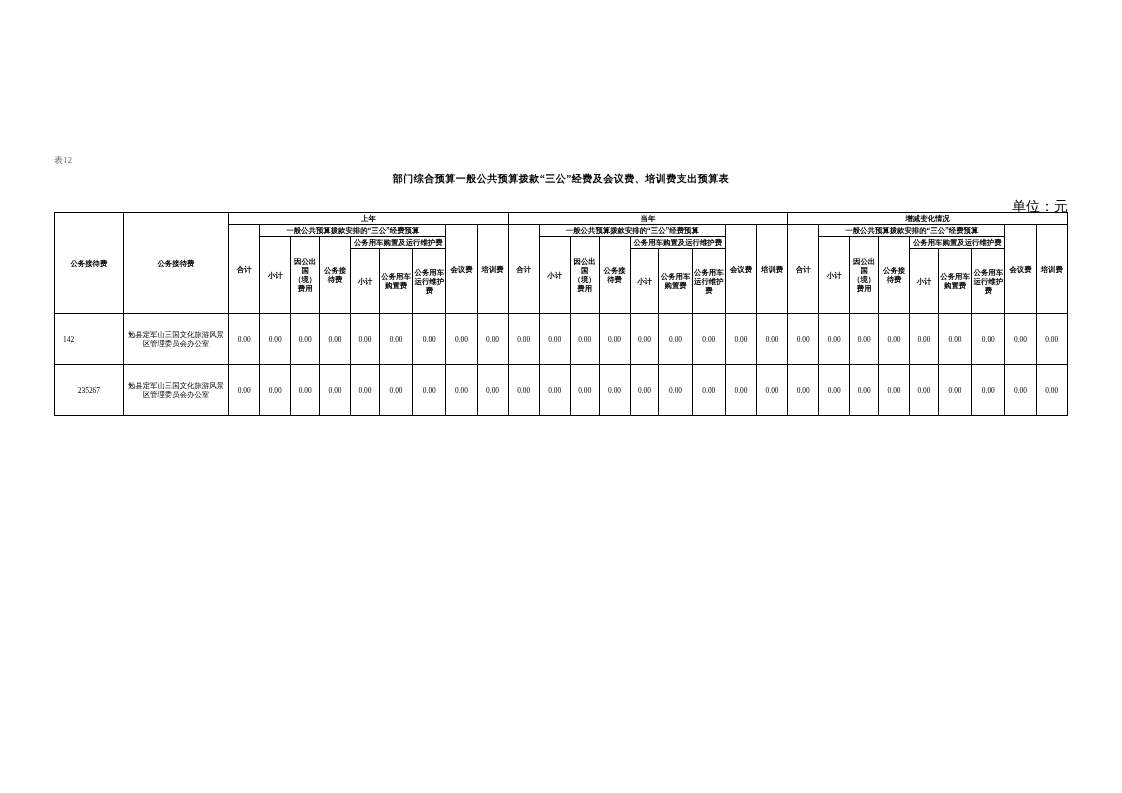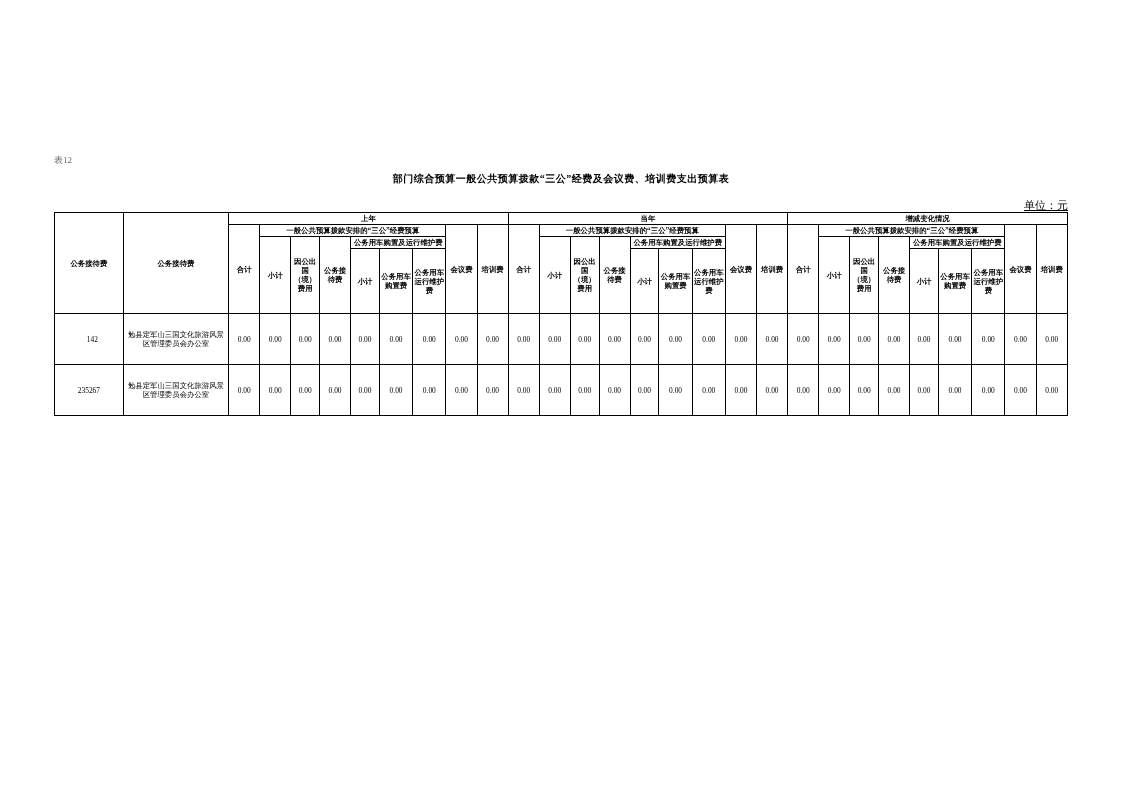--- a/index.html
+++ b/index.html
@@ -37,22 +37,21 @@
     width: 1122px;
     text-align: center;
     font-size: 10px;
     font-weight: bold;
     letter-spacing: 0.5px;
   }
   .unit-note {
     position: absolute;
     right: 54px;
     top: 186px;
-    font-size: 11px;
-    text-decoration: underline;
+    font-size: 14px;
   }
   table.budget {
     position: absolute;
     left: 54px;
     top: 200px;
     border-collapse: collapse;
     table-layout: fixed;
     width: 1014px;
   }
   table.budget th,
@@ -85,21 +84,21 @@
   .col-name { width: 95px; }
   .cell-num {
     height: 48px;
     font-size: 8px;
     font-family: "Liberation Serif", serif;
   }
   .code-cell {
     font-size: 8.6px;
   }
   .code-cell.left {
-    text-align: center;
+    text-align: left;
     padding-left: 8px;
   }
   .name-cell {
     font-size: 8.2px;
     line-height: 1.4;
     text-align: center;
     padding: 2px 4px;
   }
   .h-tall { height: 62px; }
 </style>

